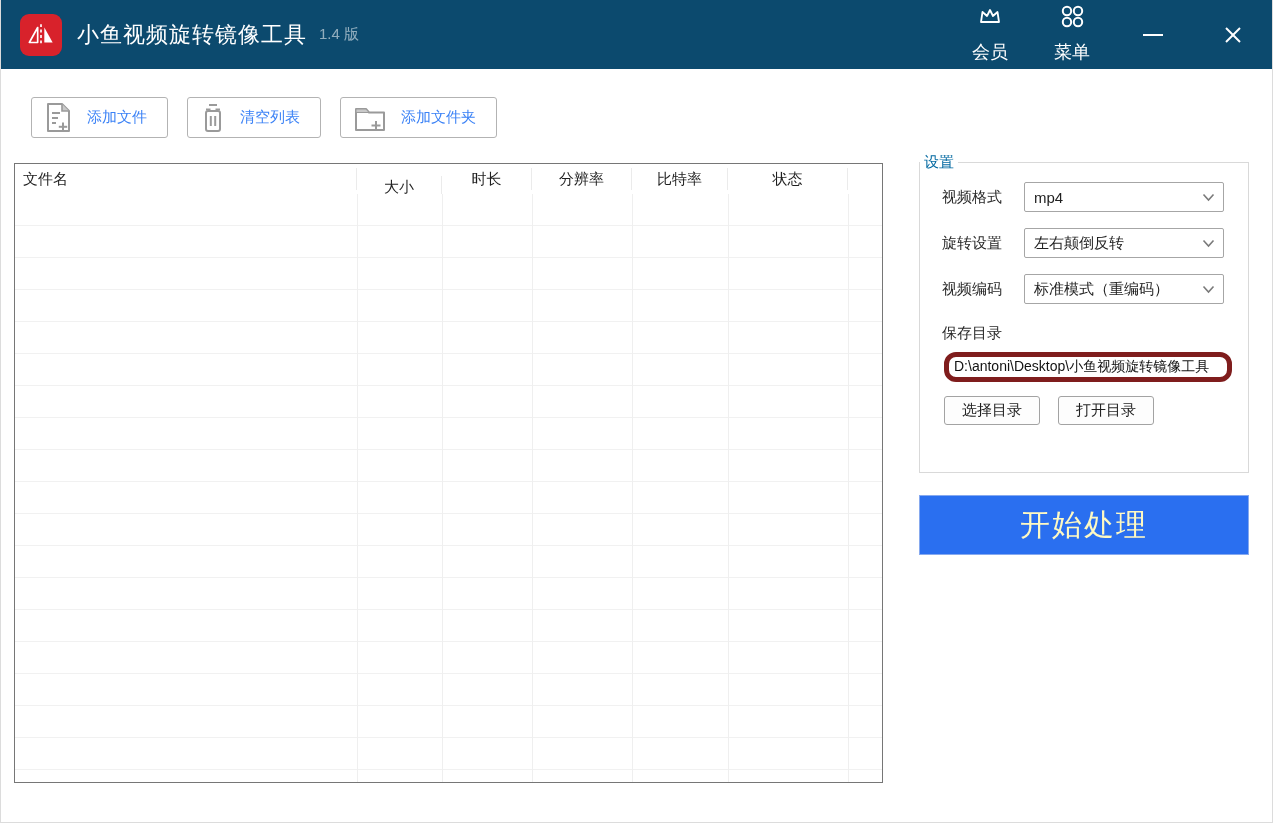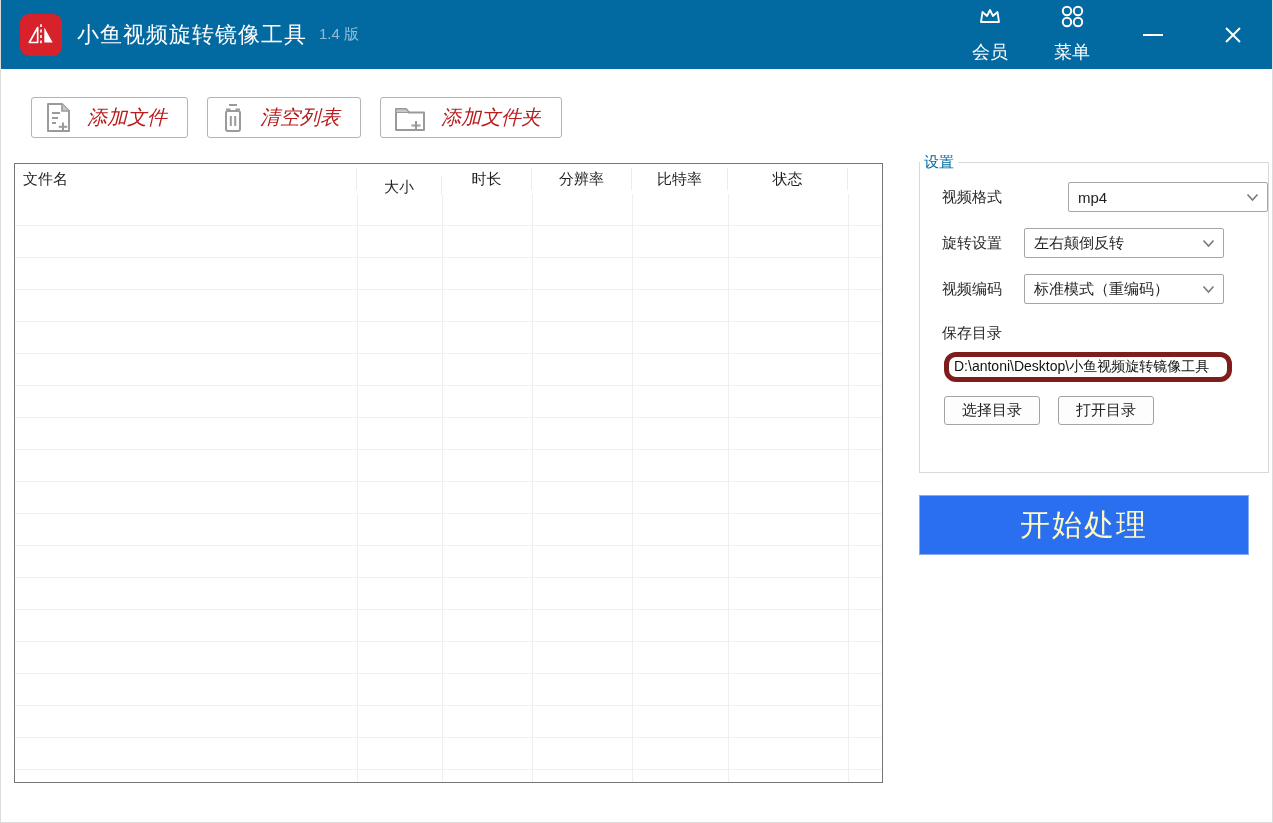--- a/index.html
+++ b/index.html
@@ -1,54 +1,54 @@
 <!DOCTYPE html>
 <html><head>
 <meta charset="utf-8">
 <style>
   * { margin:0; padding:0; box-sizing:border-box; }
   html,body { width:1273px; height:823px; }
   body { font-family:"Liberation Sans","DejaVu Sans",sans-serif; background:#ffffff; position:relative; overflow:hidden; }
   .window { position:absolute; inset:0; border:1px solid #dcdcdc; border-top:none; background:#fff; }
 
   
-  .titlebar { position:absolute; left:0; top:0; width:100%; height:69px; background:#0369a1; display:flex; align-items:center; color:#fff; }
+  .titlebar { position:absolute; left:0; top:0; width:100%; height:69px; background:#0c4a6e; display:flex; align-items:center; color:#fff; }
   .app-icon { width:42px; height:42px; margin-left:19px; background:#d8222b; border-radius:9px; display:flex; align-items:center; justify-content:center; flex:0 0 auto; }
   .app-title { font-size:22px; margin-left:15px; letter-spacing:1px; }
   .app-version { font-size:15px; margin-left:12px; color:rgba(255,255,255,0.55); }
   .titlebar-right { margin-left:auto; display:flex; align-items:center; gap:46px; padding-right:22px; }
   .tb-item { display:flex; align-items:center; gap:12px; font-size:18px; cursor:pointer;flex-direction:column; }
   .tb-btn { width:34px; height:34px; display:flex; align-items:center; justify-content:center; cursor:pointer; font-size:20px; }
   .min-glyph { display:block; width:20px; height:2px; background:#fff; }
 
   
   .toolbar { position:absolute; left:30px; top:97px; display:flex; gap:19px; }
   .tool-btn { height:41px; background:#fff; border:1px solid #b3b3b3; border-radius:3px; display:flex; align-items:center; padding:0 20px 0 13px; gap:15px; cursor:pointer; }
-  .tool-btn .label { color:#b91c1c; font-size:20px;font-style:italic; }
+  .tool-btn .label { color:#3b82f6; font-size:15px; }
 
   
   .file-table { position:absolute; left:13px; top:163px; width:869px; height:620px; border:1px solid #767676; background:#fff; }
   .table-header { display:flex; height:30px; align-items:center; font-size:15px; color:#1f1f1f; }
   .th { border-right:1px solid #ebebeb; height:22px; line-height:22px; text-align:center; }
   .th-name  { width:342px; text-align:left; padding-left:8px; }
   .th-size  { width:85px;margin-top:16px; }
   .th-dur   { width:90px; }
   .th-res   { width:100px; }
   .th-bit   { width:96px; }
   .th-status{ width:120px; }
   .th-extra { flex:1; border-right:none; }
   .table-body { position:absolute; left:0; top:30px; right:0; bottom:0;
     background:repeating-linear-gradient(to bottom,#ffffff 0 31px,#f1f1f1 31px 32px); }
   .vline { position:absolute; top:0; bottom:0; width:1px; background:#efefef; }
 
   
   .settings { position:absolute; left:918px; top:153px; width:330px; height:320px; border:1px solid #d9d9d9; padding:0; }
   .settings legend { font-size:15px; color:#0369a1; padding:0 4px; }
   .set-row { display:flex; align-items:center; margin:16px 0 0 22px; }
-  .set-row:first-of-type { margin-top:10px;gap:44px; }
+  .set-row:first-of-type { margin-top:10px; }
   .set-label { width:82px; font-size:15px; color:#2a2a2a; }
   .select { position:relative; width:200px; height:30px; border:1px solid #a6a6a6; border-radius:2px; background:#fff; display:flex; align-items:center; padding:0 26px 0 9px; font-size:15px; color:#1f1f1f; cursor:pointer; white-space:nowrap; overflow:hidden; }
   .select .chev { position:absolute; right:8px; top:10px; }
   .savedir-label { margin:20px 0 0 22px; font-size:15px; color:#2a2a2a; }
   .savedir-input { display:block; margin:9px 0 0 24px; width:288px; height:30px; border:5px solid #7f1d1d; border-radius:12px; font-size:14px; color:#111; padding:0 4px 0 5px; font-family:"Liberation Sans","DejaVu Sans",sans-serif; }
   .dir-btn-row { display:flex; gap:18px; margin:14px 0 0 24px; }
   .dir-btn { height:29px; padding:0 17px; background:#fdfdfd; border:1px solid #a3a3a3; border-radius:3px; font-size:15px; color:#1f1f1f; cursor:pointer; font-family:inherit; }
 
   
   .start-btn { position:absolute; left:918px; top:495px; width:330px; height:60px; background:#2a6ff0; border:1px solid #86a9ef; color:#fef9c3; font-size:30px; letter-spacing:2px; display:flex; align-items:center; justify-content:center; cursor:pointer; }

